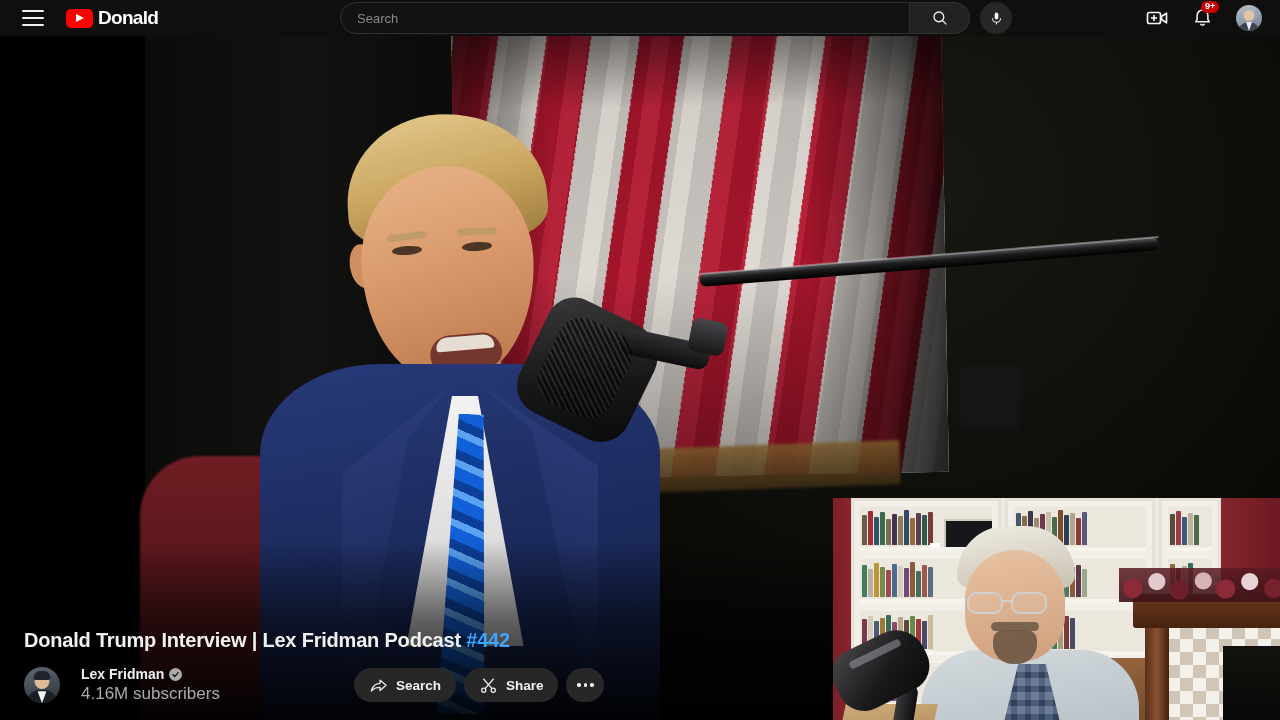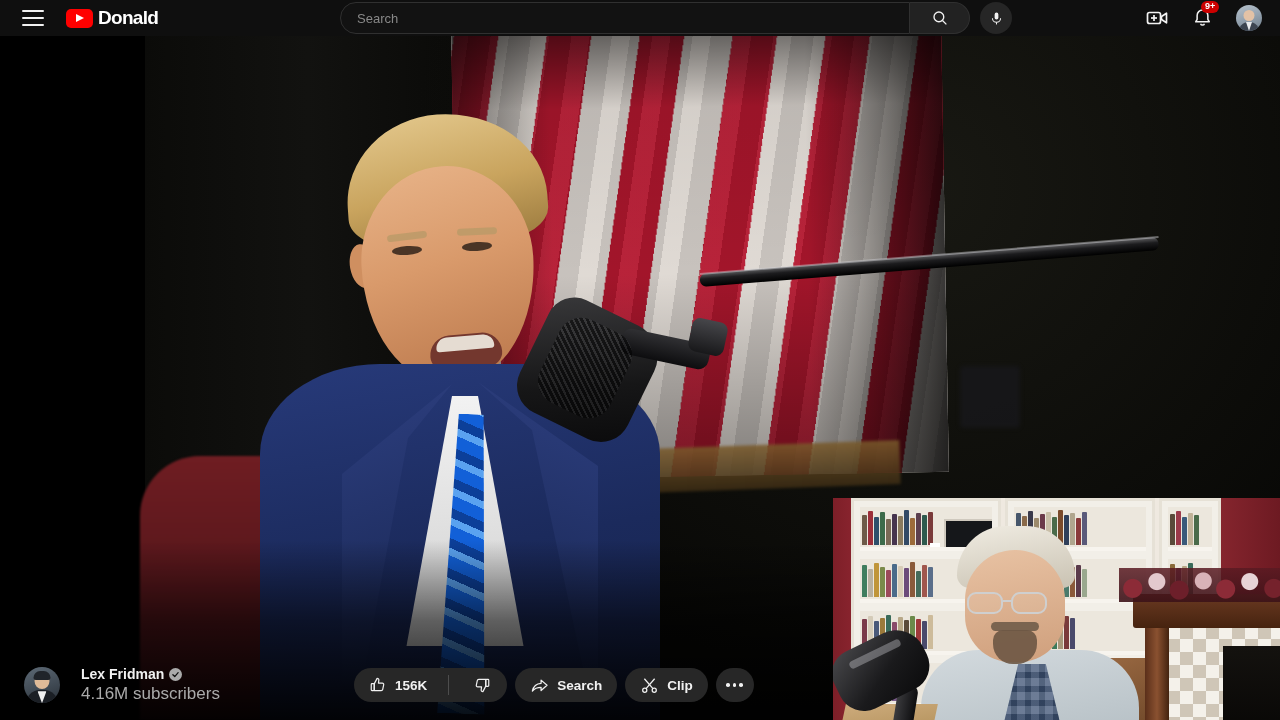--- a/index.html
+++ b/index.html
@@ -517,20 +517,23 @@
       <div class="mic-clamp"></div>
       <div class="boom"></div>
       <div class="boom-hi"></div>
 
       <div class="pillar-left"></div>
     </div>
 
     <div class="scrim"></div>
 
     <div class="meta">
+      <div class="video-title">
+        <span>Donald Trump Interview | Lex Fridman Podcast </span><span class="hash">#442</span>
+      </div>
 
       <div class="meta-row">
         <div class="channel-block">
           <div class="ch-avatar">
             <div class="suit"></div>
               <div class="collar"></div>
             <div class="face"></div>
               <div class="hair"></div>
           </div>
           <div class="ch-text">
@@ -541,54 +544,36 @@
                   <path d="M5 12.5 L10 17.5 L19 7" fill="none" stroke="#0f0f0f" stroke-width="3.4" stroke-linecap="round" stroke-linejoin="round"></path>
                 </svg>
               </span>
             </div>
             <div class="ch-subs">4.16M subscribers</div>
           </div>
 
         </div>
 
         <div class="actions">
-          <div class="pill like-group">
-            <div class="like-part">
-              <svg width="18" height="18" viewBox="0 0 24 24">
-                <path d="M7 10.5 L10.8 3.2 c1.6 0 2.5 1 2.3 2.4 L12.6 9.4 h5.2 c1.2 0 2 1 1.8 2.1 l-1.3 6.2
-                         c-.2 1-1 1.7-2 1.7 H7 Z" fill="none" stroke="#f1f1f1" stroke-width="1.6" stroke-linejoin="round"></path>
-                <rect x="3" y="10.2" width="4" height="9.2" rx="1" fill="none" stroke="#f1f1f1" stroke-width="1.6"></rect>
-              </svg>
-              <span>156K</span>
-            </div>
-            <div class="divider-v"></div>
-            <div class="dislike-part">
-              <svg width="18" height="18" viewBox="0 0 24 24">
-                <path d="M17 13.5 L13.2 20.8 c-1.6 0-2.5-1-2.3-2.4 L11.4 14.6 H6.2 c-1.2 0-2-1-1.8-2.1 l1.3-6.2
-                         c.2-1 1-1.7 2-1.7 H17 Z" fill="none" stroke="#f1f1f1" stroke-width="1.6" stroke-linejoin="round"></path>
-                <rect x="17" y="4.6" width="4" height="9.2" rx="1" fill="none" stroke="#f1f1f1" stroke-width="1.6"></rect>
-              </svg>
-            </div>
-          </div>
 
           <div class="pill">
             <svg width="19" height="19" viewBox="0 0 24 24">
               <path d="M3 19 c1.5-7 6.5-9.6 11-9.8 V5.2 L21.5 11.8 L14 18.4 V14.3 C9.6 14.3 5.8 15.6 3 19 Z" fill="none" stroke="#f1f1f1" stroke-width="1.6" stroke-linejoin="round"></path>
             </svg>
             <span>Search</span>
           </div>
 
           <div class="pill">
             <svg width="19" height="19" viewBox="0 0 24 24">
               <circle cx="6" cy="18" r="2.6" fill="none" stroke="#f1f1f1" stroke-width="1.6"></circle>
               <circle cx="18" cy="18" r="2.6" fill="none" stroke="#f1f1f1" stroke-width="1.6"></circle>
               <line x1="7.6" y1="16" x2="18.5" y2="3.5" stroke="#f1f1f1" stroke-width="1.6"></line>
               <line x1="16.4" y1="16" x2="5.5" y2="3.5" stroke="#f1f1f1" stroke-width="1.6"></line>
             </svg>
-            <span>Clip</span>
+            <span>Share</span>
           </div>
 
           <div class="more-pill">
             <i></i>
             <i></i>
             <i></i>
           </div>
         </div>
       </div>
     </div>

